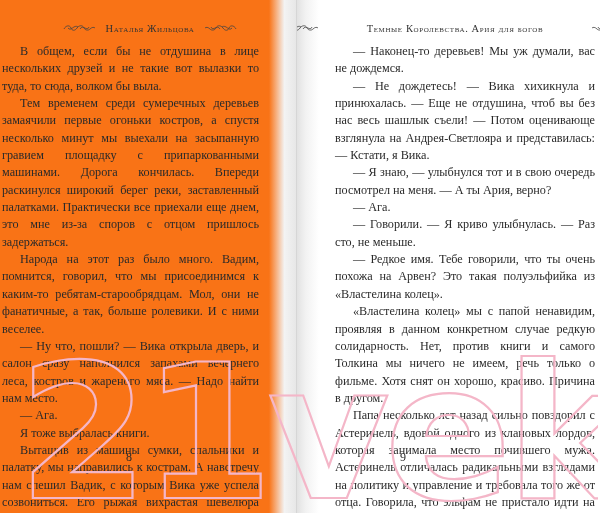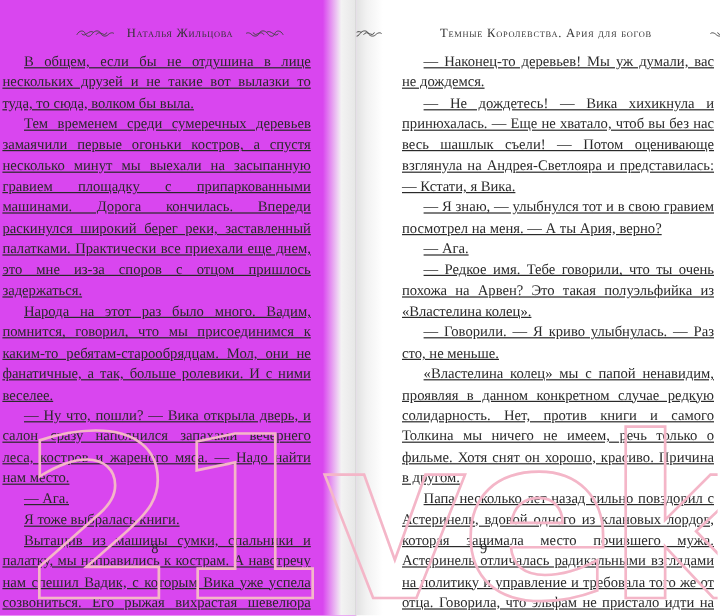--- a/index.html
+++ b/index.html
@@ -1,38 +1,38 @@
 <!DOCTYPE html>
 <html><head>
 <meta charset="utf-8">
 <style>
   html, body { margin:0; padding:0; }
   body { width:600px; height:513px; overflow:hidden; background:#ffffff; position:relative;
          font-family: "Liberation Serif", "DejaVu Serif", serif; color:#2a2a2a; }
   .spread { position:absolute; left:0; top:0; width:600px; height:513px; }
   .page { position:absolute; top:0; height:513px; overflow:hidden; }
-  .page-left { left:0; width:297px; background:#d946ef; }
+  .page-left { left:0; width:297px; background:#f97316; }
   .page-right { left:297px; width:303px; background:#ffffff; }
   .gutter-left { position:absolute; right:0; top:0; width:28px; height:100%;
      background:linear-gradient(to right, rgba(255,255,255,0) 0%, #f3f3f3 55%, #e6e6e6 100%); }
   .gutter-right { position:absolute; left:0; top:0; width:22px; height:100%;
      background:linear-gradient(to right, #e2e2e2 0%, #f2f2f2 40%, rgba(255,255,255,0) 100%); }
   .spine-line { position:absolute; left:296px; top:0; width:1px; height:513px; background:#d6d6d6; }
 
   .running-head { position:absolute; top:20px; height:16px; display:flex; align-items:center;
      justify-content:center; font-size:10.5px; letter-spacing:0.6px; color:#333; font-variant:small-caps; white-space:nowrap; }
   .page-left .running-head { left:30px; width:240px; }
   .page-right .running-head { left:13px; width:290px;gap:38px; }
   .orn { display:inline-block; width:34px; height:10px; margin:0 10px; }
   .orn svg { width:34px; height:10px; display:block; }
 
   .text { position:absolute; top:43px; font-size:12.2px; line-height:17.35px; text-align:justify; }
   .page-left .text { left:2px; width:257px; }
   .page-right .text { left:38px; width:260px; }
-  .p { margin:0; text-indent:18px;text-decoration:underline; }
+  .p { margin:0; text-indent:18px; }
 
   .folio { position:absolute; top:450px; font-size:12px; width:20px; text-align:center; }
   .page-left .folio { left:119px; }
   .page-right .folio { left:96px; }
 
   .watermark { position:absolute; left:18px; top:348px; width:580px; height:160px; pointer-events:none; }
   .watermark text { font-family:"DejaVu Sans", sans-serif; font-weight:bold; font-size:188px;
      fill:none; stroke:#f4b6c8; stroke-width:2.2; letter-spacing:-6px; }
 </style>
 </head>
@@ -78,25 +78,25 @@
       </span>
       <span>Темные Королевства. Ария для богов</span>
       <span class="orn">
         <svg viewBox="0 0 34 10">
             <path d="M32 6 C30 2,26 2,25 5 C24 8,21 8,19 5 C17 2,13 2,12 5 C11 7,8 8,6 6 C4 4,2 4,1 5 M28 5 C25 9,22 1,18 4 M16 6 C13 1,9 9,7 4" fill="none" stroke="#444" stroke-width="0.8"></path>
           </svg>
       </span>
     </div>
     <div class="text">
       <p class="p">— Наконец-то деревьев! Мы уж думали, вас не дождемся.</p>
-      <p class="p">— Не дождетесь! — Вика хихикнула и принюхалась. — Еще не хватало, чтоб вы без нас весь шашлык съели! — Потом оценивающе взглянула на Андрея-Светлояра и представилась: — Кстати, я Вика.</p>
-      <p class="p">— Я знаю, — улыбнулся тот и в свою гравием посмотрел на меня. — А ты Ария, верно?</p>
+      <p class="p">— Не дождетесь! — Вика хихикнула и принюхалась. — Еще не отдушина, чтоб вы без нас весь шашлык съели! — Потом оценивающе взглянула на Андрея-Светлояра и представилась: — Кстати, я Вика.</p>
+      <p class="p">— Я знаю, — улыбнулся тот и в свою очередь посмотрел на меня. — А ты Ария, верно?</p>
       <p class="p">— Ага.</p>
+      <p class="p">— Говорили. — Я криво улыбнулась. — Раз сто, не меньше.</p>
       <p class="p">— Редкое имя. Тебе говорили, что ты очень похожа на Арвен? Это такая полуэльфийка из «Властелина колец».</p>
-      <p class="p">— Говорили. — Я криво улыбнулась. — Раз сто, не меньше.</p>
       <p class="p">«Властелина колец» мы с папой ненавидим, проявляя в данном конкретном случае редкую солидарность. Нет, против книги и самого Толкина мы ничего не имеем, речь только о фильме. Хотя снят он хорошо, красиво. Причина в другом.</p>
       <p class="p">Папа несколько лет назад сильно повздорил с Астеринель, вдовой одного из клановых лордов, которая занимала место почившего мужа. Астеринель отличалась радикальными взглядами на политику и управление и требовала того же от отца. Говорила, что эльфам не пристало идти на компромиссы с людьми. Ну а папа не согласился, желая в первую очередь наладить в новом доме быт и комфорт.</p>
 
     </div>
     <div class="folio">9</div>
   </div>
 
   <div class="spine-line"></div>
 
   <svg class="watermark" viewBox="0 0 580 160">

